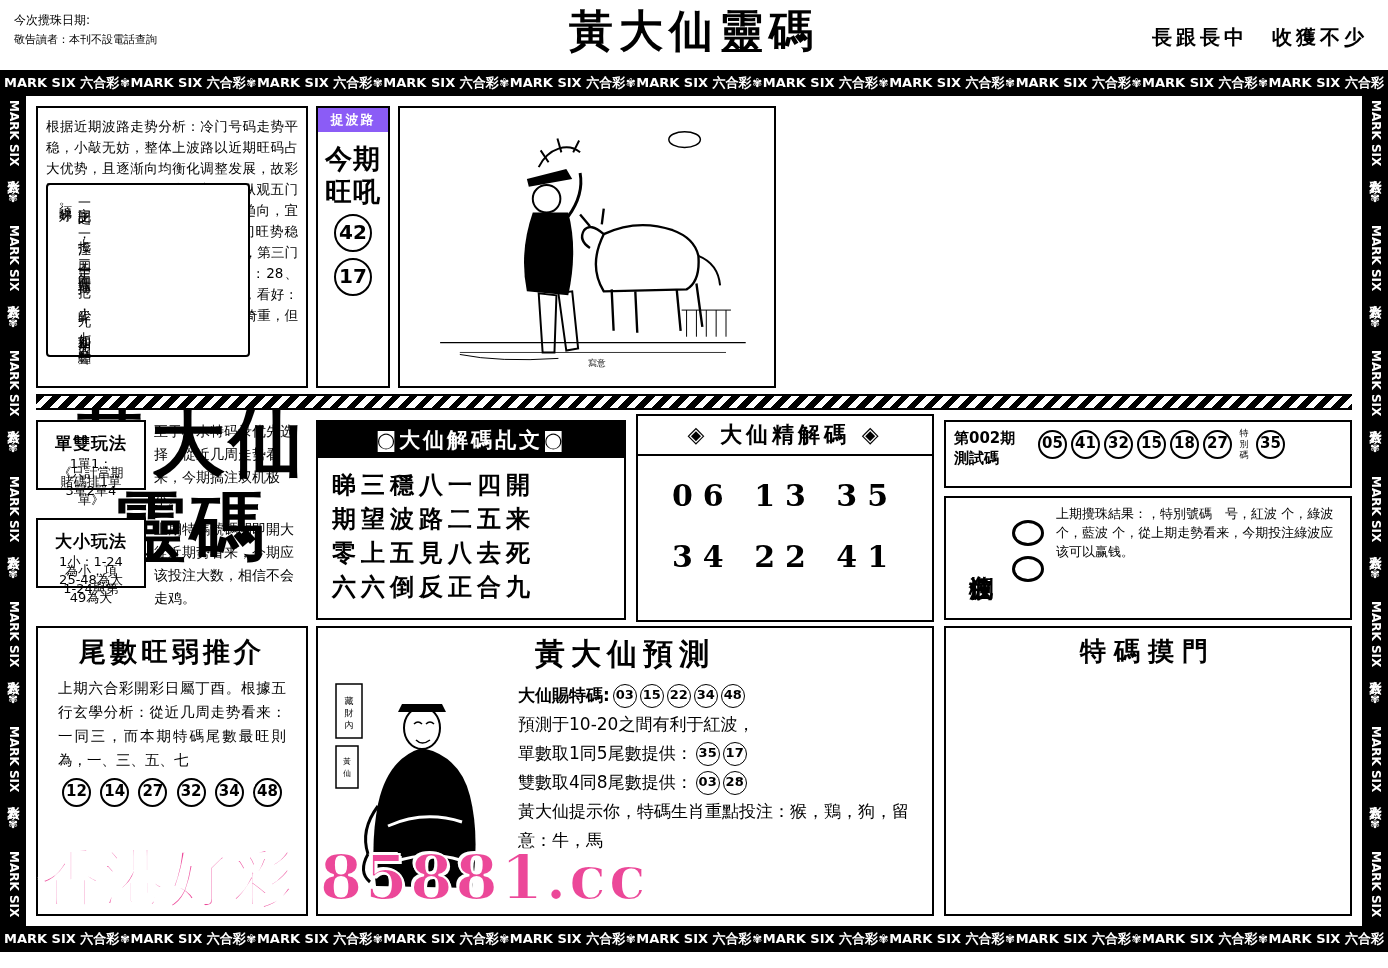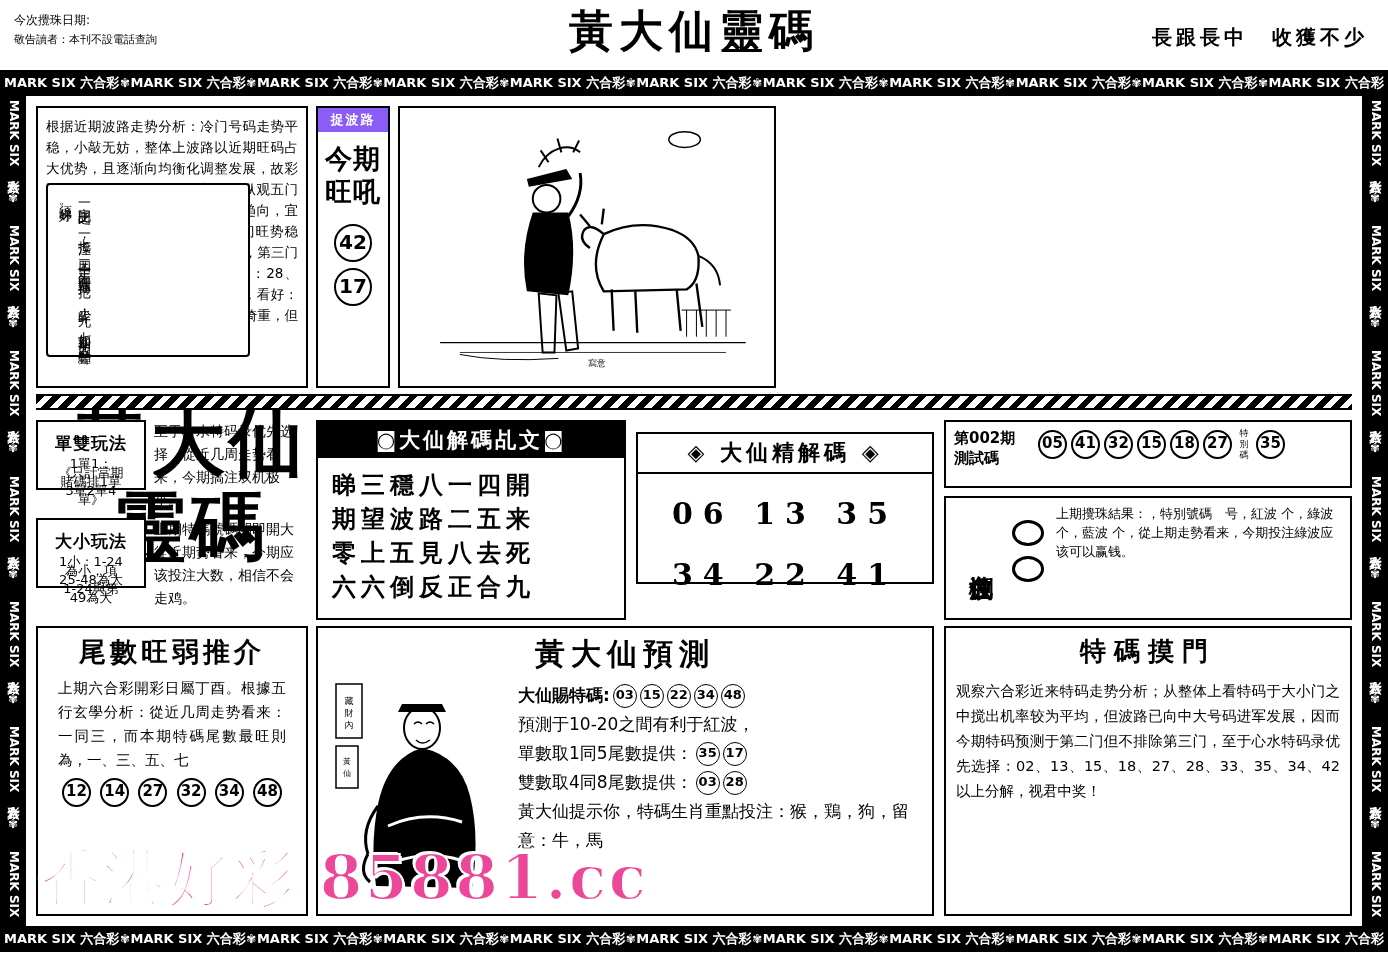--- a/index.html
+++ b/index.html
@@ -58,21 +58,21 @@
   
   #analysis{left:8px;top:8px;width:272px;height:282px;padding:8px 8px;}
   #analysis p{margin:0;font-size:13.5px;line-height:21px;text-align:justify;
     font-family:"DejaVu Sans","Liberation Sans",sans-serif;}
 
   
   #bolu{left:288px;top:8px;width:74px;height:282px;text-align:center;}
   #bolu .hdr{background:#8b5cf6;color:#fff;font-size:13px;font-weight:bold;padding:3px 0;letter-spacing:2px;}
   #bolu .big{font-family:"DejaVu Serif","Liberation Serif",serif;font-weight:bold;
     font-size:27px;line-height:33px;margin-top:10px;letter-spacing:1px;}
-  #bolu .num{font-size:26px;font-weight:bold;margin-top:16px;}
+  #bolu .num{font-size:26px;font-weight:bold;margin-top:6px;}
   .circ{display:inline-block;border:2px solid #000;border-radius:50%;
     width:34px;height:34px;line-height:32px;text-align:center;font-size:20px;font-weight:bold;}
   .circ.sm{width:25px;height:25px;line-height:23px;font-size:15px;border-width:2px;}
   .circ.xs{width:22px;height:22px;line-height:20px;font-size:13px;border-width:1.5px;}
 
   
   #picbox{left:370px;top:8px;width:378px;height:282px;overflow:hidden;}
   #scrollbox{left:756px;top:8px;width:240px;height:282px;border:none;}
   #logo{left:1000px;top:8px;width:324px;height:282px;border:none;}
 
@@ -102,21 +102,21 @@
 
   
   #jiewen{left:288px;top:322px;width:310px;height:200px;}
   #jiewen .hdr{background:#000;color:#fff;text-align:center;font-weight:bold;
      font-size:21px;padding:4px 0;letter-spacing:3px;
      font-family:"DejaVu Serif","Liberation Serif",serif;}
   #jiewen .lines{padding:10px 14px 0;font-family:"DejaVu Serif","Liberation Serif",serif;
      font-size:24px;line-height:34px;letter-spacing:5px;font-weight:bold;}
 
   
-  #jingjie{left:608px;top:334px;width:298px;height:152px;}
+  #jingjie{left:608px;top:316px;width:298px;height:208px;}
   #jingjie .hdr{text-align:center;font-weight:bold;font-size:22px;padding:4px 0;
      letter-spacing:4px;border-bottom:2px solid #000;
      font-family:"DejaVu Serif","Liberation Serif",serif;}
   #jingjie .nums{font-family:"DejaVu Serif","Liberation Serif",serif;font-weight:bold;
      font-size:30px;text-align:center;letter-spacing:10px;}
   #jingjie .r1{margin-top:22px;}
   #jingjie .r2{margin-top:26px;}
 
   
   #ceshi{left:916px;top:322px;width:408px;height:68px;padding:6px 8px;}
@@ -444,19 +444,18 @@
           <span>雙數取4同8尾數提供：</span>
           <span class="circ xs">03</span>
           <span class="circ xs">28</span>
         </div>
         <div>黃大仙提示你，特碼生肖重點投注：猴，鶏，狗，留意：牛，馬</div>
       </div>
     </div>
 
     <div class="box" id="temen">
       <div class="ttl">特碼摸門</div>
-      <p>观察六合彩近来特码走势分析；从整体上看特码于大小门之中搅出机率较为平均，但波路已向中大号码进军发展，因而今期特码预测于第二门但不排除第三门，至于心水特码录优先选择：02、13、15、18、27、28、33、35、34、42以上分解，视君中奖！</p>
     </div>
 
   </div>
 
   <div class="watermark">香港好彩 85881.cc</div>
 </div>
 
 </body></html>

